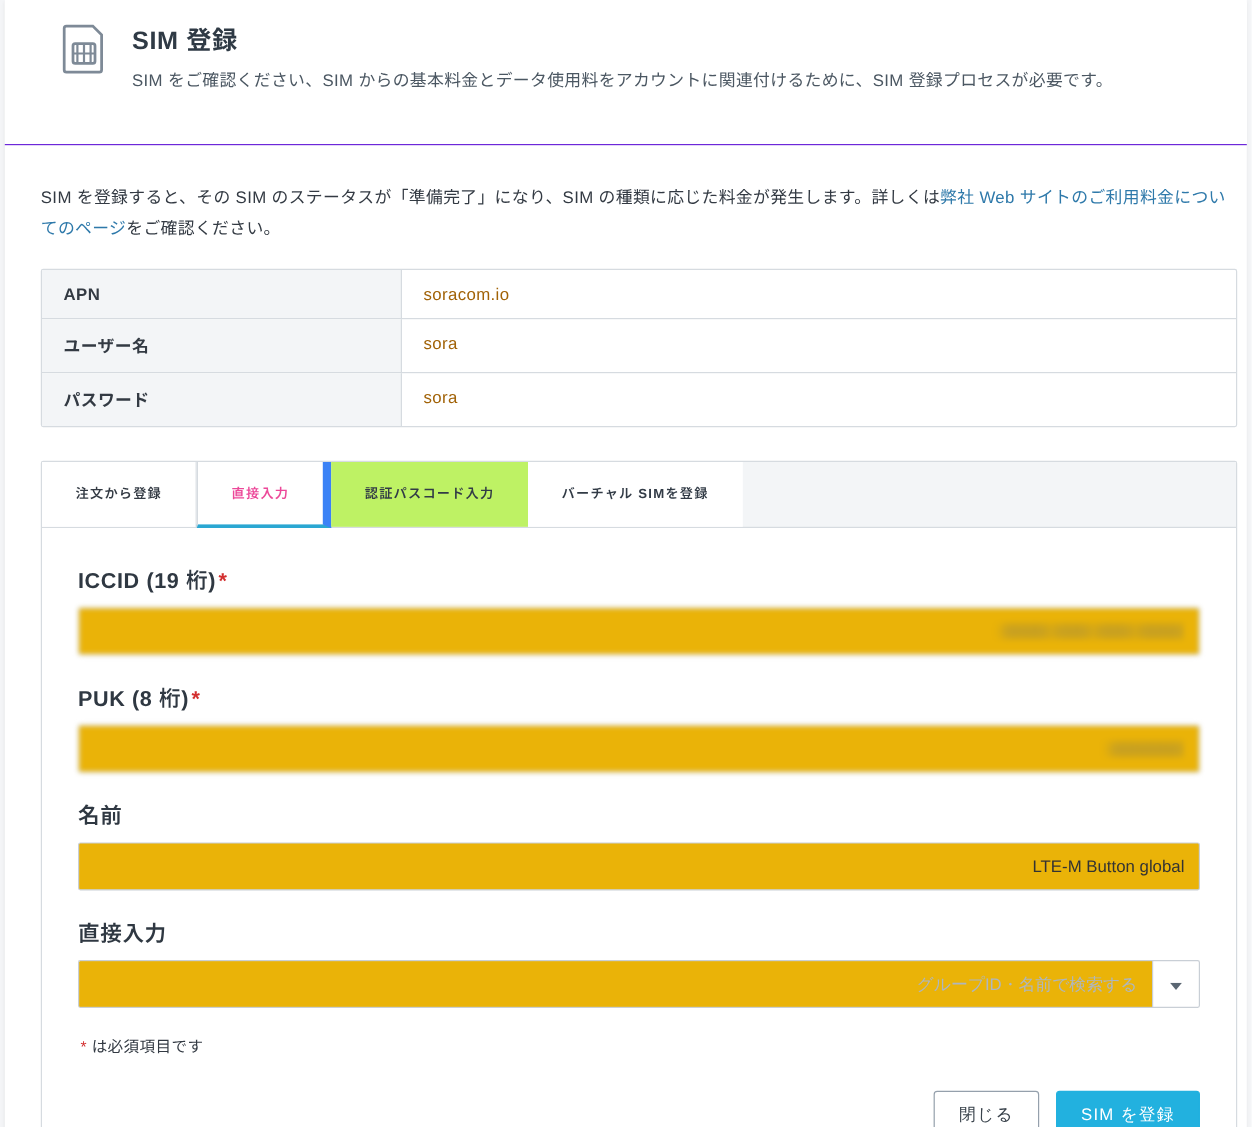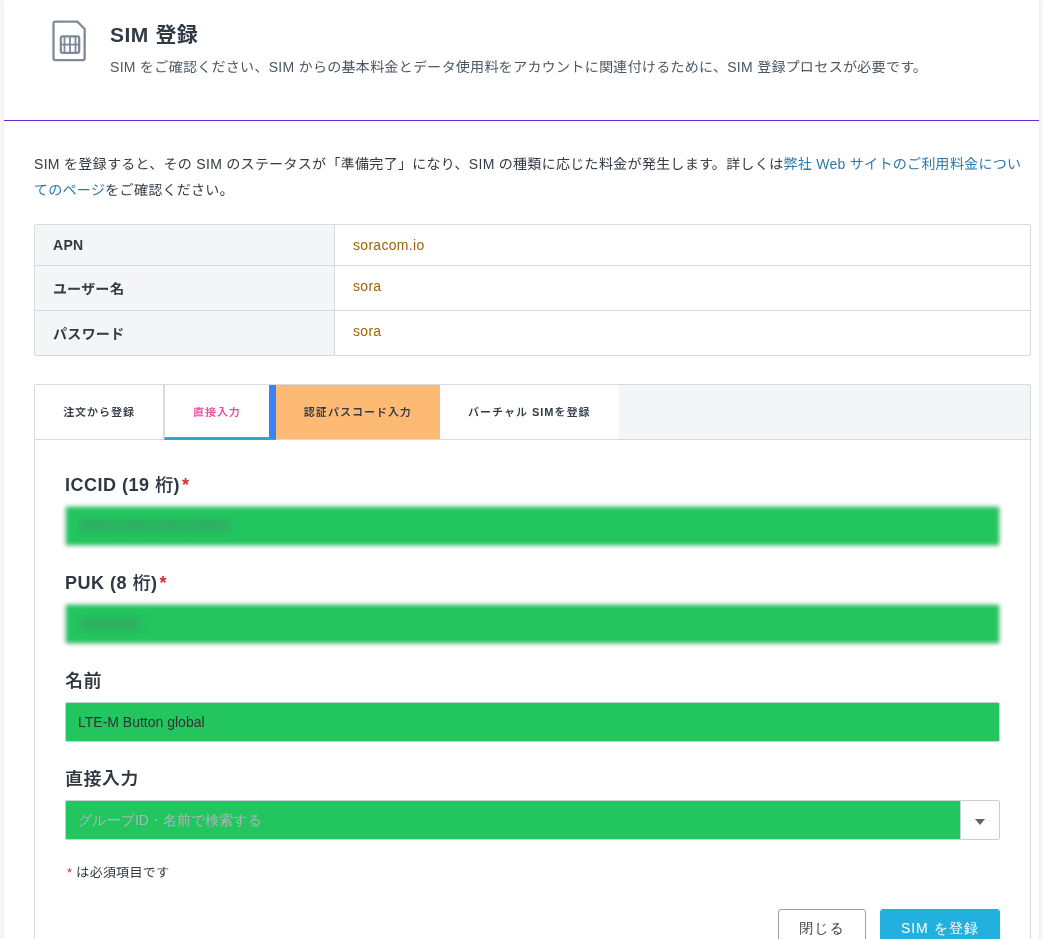--- a/index.html
+++ b/index.html
@@ -127,21 +127,22 @@
   }
   .required-mark { color:#d32f2f; margin-left:2px; }
   .form-input {
     width:100%;
     height:40px;
     border:1px solid #c9cfd6;
     border-radius:2px;
     padding: 18px 12px;
     font-size:14px;
     color:#333;
-    background:#22c55e;
+    background:#eab308;
+    text-align:right;
   }
   .form-input::placeholder { color:#aeb6bf; }
   .form-input.blurred {
     color: transparent;
     text-shadow: 0 0 8px rgba(100,110,120,.9);
     filter: blur(2px);
   }
 
   .group-combo {
     display:flex;
@@ -231,21 +232,21 @@
       <div class="apn-row">
         <div class="apn-key">パスワード</div>
         <div class="apn-val">sora</div>
       </div>
     </div>
 
     <div class="tab-box">
       <div class="tab-strip">
         <div class="tab-item inactive">注文から登録</div>
         <div class="tab-item active">直接入力</div>
-        <div class="tab-item" style="background:#fdba74;border-right:none;text-align:right;">認証パスコード入力</div>
+        <div class="tab-item" style="background:#bef264;border-right:none;text-align:right;">認証パスコード入力</div>
         <div class="tab-item" style="background:#fff;border-right:none;">バーチャル SIMを登録</div>
       </div>
 
       <div class="tab-content">
 
         <div class="form-group">
           <label class="form-label">
             <span>ICCID (19 桁)</span><span class="required-mark">*</span>
           </label>
           <input type="text" class="form-input blurred" value="00000 0000 0000 00000" style="">

